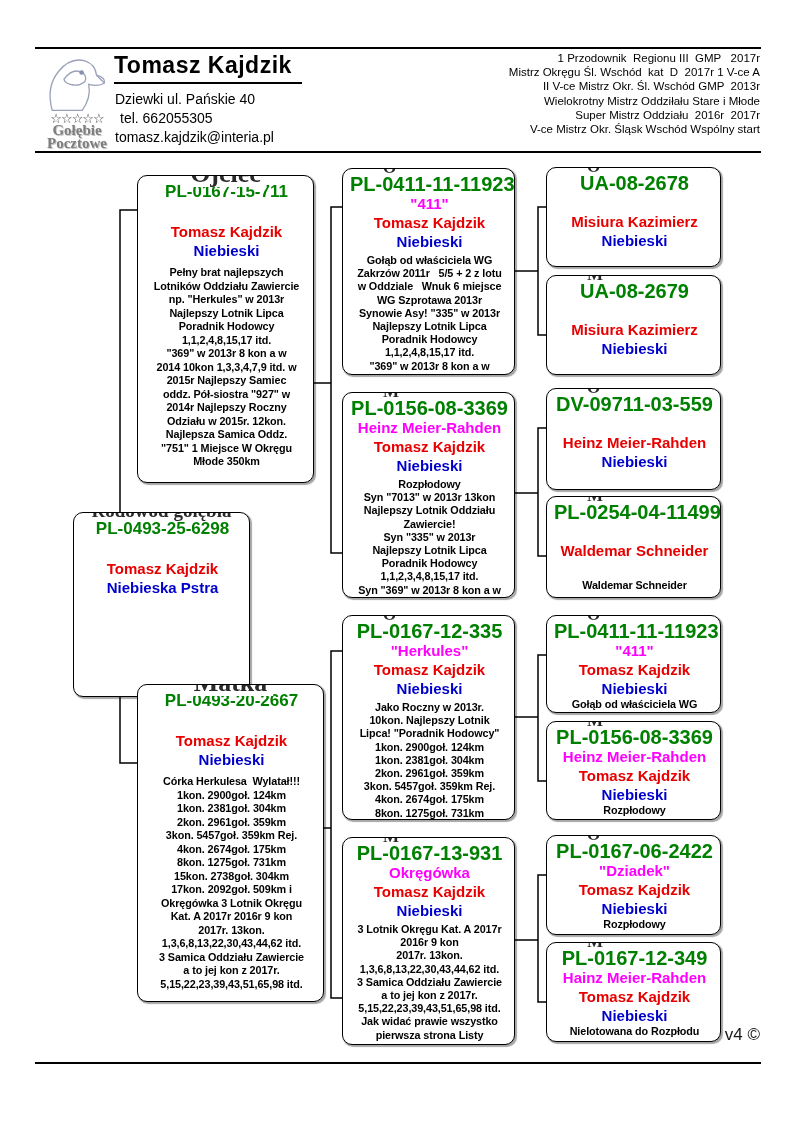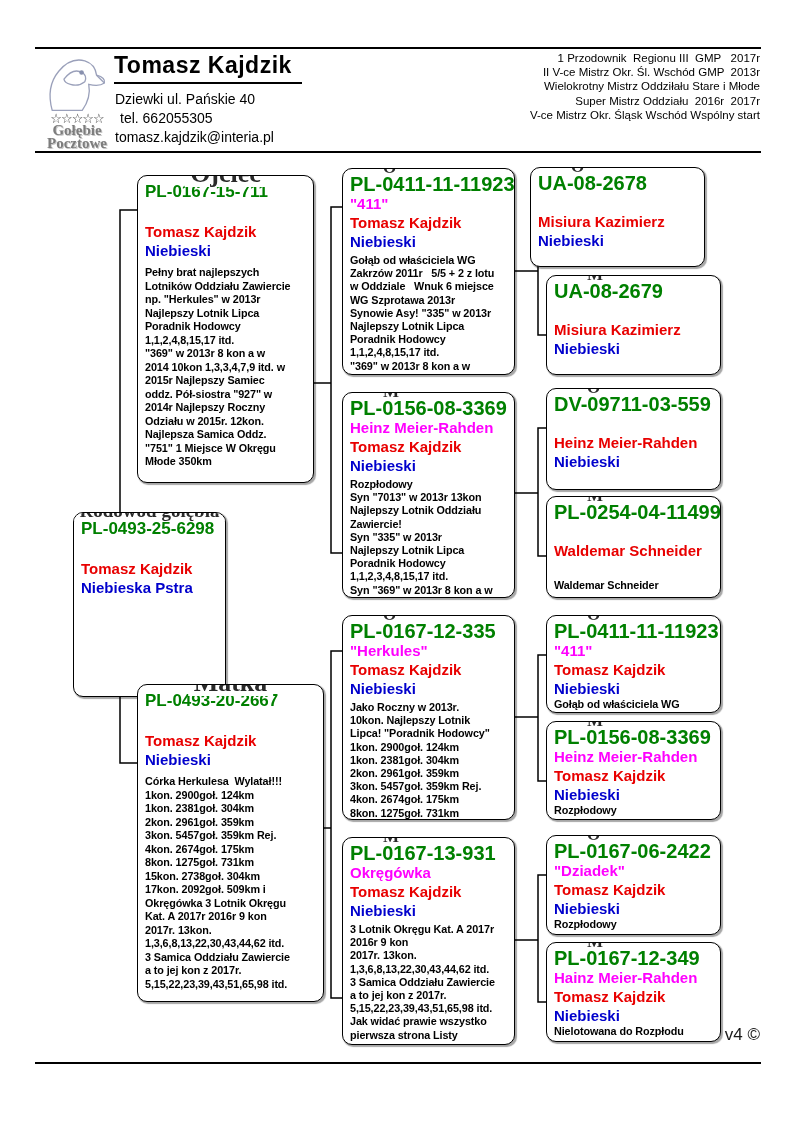--- a/index.html
+++ b/index.html
@@ -31,21 +31,21 @@
   .big .ring{font-size:17px;line-height:22px;}
   .strain{color:#ff00ff;font-weight:bold;font-size:15px;line-height:19px;white-space:nowrap;}
   .owner{color:#e80000;font-weight:bold;font-size:15px;line-height:19px;white-space:nowrap;}
   .cline{color:#0000cc;font-weight:bold;font-size:15px;line-height:19px;white-space:nowrap;}
   .gap{height:19px;}
   .desc{color:#000;font-weight:bold;font-size:10.8px;line-height:13.2px;
         white-space:pre-wrap;margin-top:3px;letter-spacing:-.1px;}
   .big .desc{line-height:13.5px;margin-top:6px;}
   
   .connectors{position:absolute;left:0;top:0;z-index:0;}
-  .box{z-index:1;}
+  .box{z-index:1;text-align:center;}
   
   .footer-text{position:absolute;right:34px;top:1025px;font-size:17px;color:#1a1a1a;}
 </style>
 </head>
 <body>
 
 <div class="page">
 
   <div class="rule" style="top:47px"></div>
   <div class="rule" style="top:151px"></div>
@@ -67,20 +67,21 @@
 
   <div class="owner-name">Tomasz Kajdzik</div>
   <div class="addr">
     <div>Dziewki ul. Pańskie 40</div>
     <div class="tel">tel. 662055305</div>
     <div>tomasz.kajdzik@interia.pl</div>
   </div>
 
   <div class="ach">
     <div>1 Przodownik  Regionu III  GMP   2017r</div>
+    <div>Mistrz Okręgu Śl. Wschód  kat  D  2017r 1 V-ce A</div>
     <div>II V-ce Mistrz Okr. Śl. Wschód GMP  2013r</div>
     <div>Wielokrotny Mistrz Oddziłału Stare i Młode</div>
     <div>Super Mistrz Oddziału  2016r  2017r</div>
     <div>V-ce Mistrz Okr. Śląsk Wschód Wspólny start</div>
   </div>
 
   <svg class="connectors" width="794" height="1123" viewBox="0 0 794 1123">
     <g fill="none" stroke="#000" stroke-width="1.5">
       <path d="M137,210 H120 V512"></path>
       <path d="M120,697 V763 H137"></path>
@@ -115,21 +116,21 @@
 2014 10kon 1,3,3,4,7,9 itd. w
 2015r Najlepszy Samiec
 oddz. Pół-siostra "927" w
 2014r Najlepszy Roczny
 Odziału w 2015r. 12kon.
 Najlepsza Samica Oddz.
 "751" 1 Miejsce W Okręgu
 Młode 350km</div>
   </div>
 
-  <div class="box big" style="left:73px;top:512px;width:153px;height:185px">
+  <div class="box big" style="left:73px;top:512px;width:177px;height:185px">
     <div class="box-label label-med">Rodowód gołębia</div>
     <div class="ring">PL-0493-25-6298</div>
     <div class="gap"></div>
     <div class="owner">Tomasz Kajdzik</div>
     <div class="cline">Niebieska Pstra</div>
   </div>
 
   <div class="box big" style="left:137px;top:684px;width:187px;height:318px">
     <div class="box-label label-big">Matka</div>
     <div class="ring">PL-0493-20-2667</div>
@@ -215,21 +216,21 @@
 2016r 9 kon
 2017r. 13kon.
 1,3,6,8,13,22,30,43,44,62 itd.
 3 Samica Oddziału Zawiercie
 a to jej kon z 2017r.
 5,15,22,23,39,43,51,65,98 itd.
 Jak widać prawie wszystko
 pierwsza strona Listy</div>
   </div>
 
-  <div class="box" style="left:530px;top:167px;width:175px;height:100px">
+  <div class="box" style="left:546px;top:167px;width:175px;height:100px">
     <div class="box-label label-om">O</div>
     <div class="ring">UA-08-2678</div>
     <div class="gap"></div>
     <div class="owner">Misiura Kazimierz</div>
     <div class="cline">Niebieski</div>
   </div>
 
   <div class="box" style="left:546px;top:275px;width:175px;height:100px">
     <div class="box-label label-om">M</div>
     <div class="ring">UA-08-2679</div>

